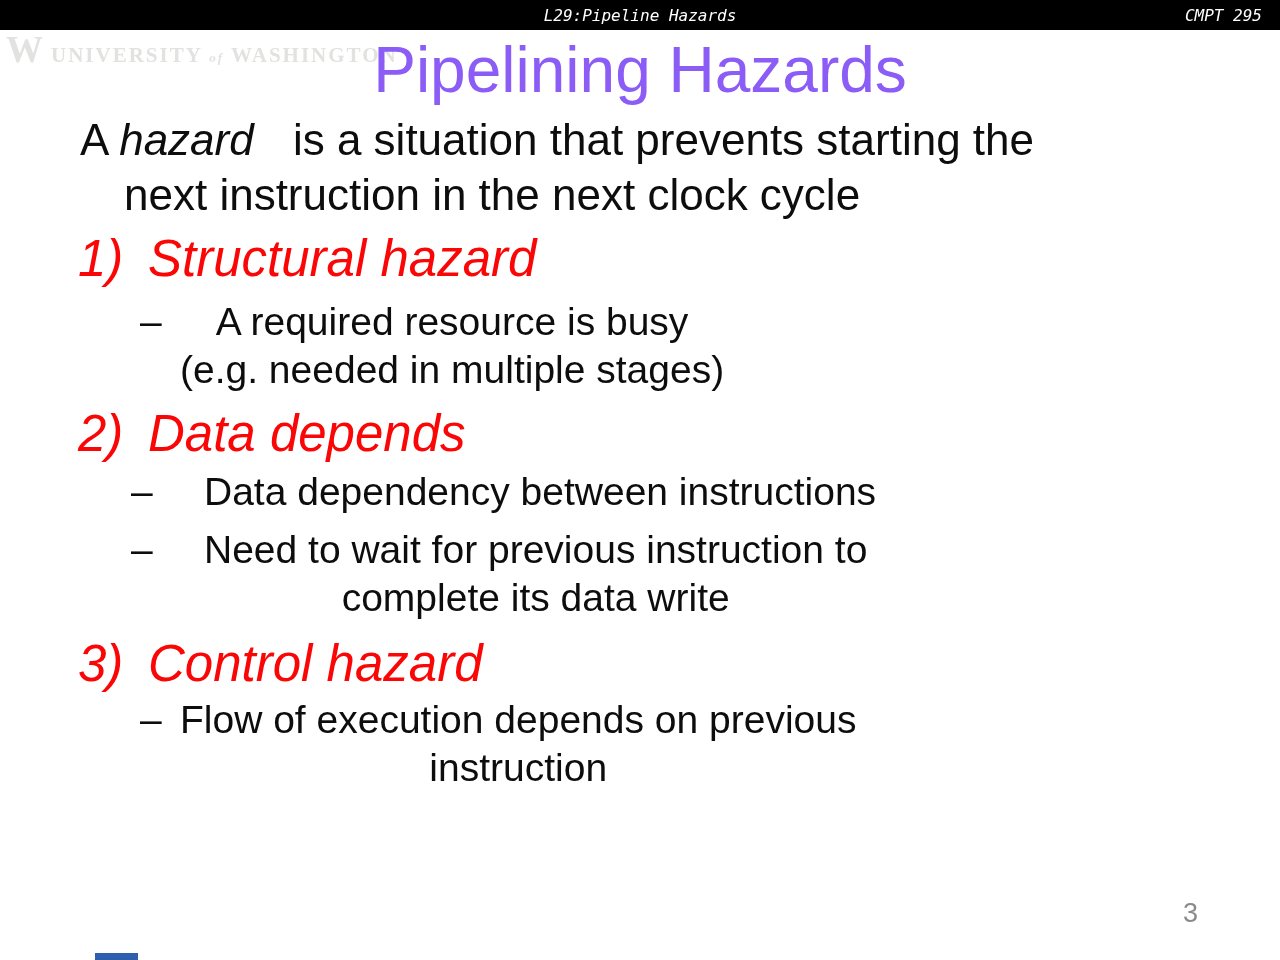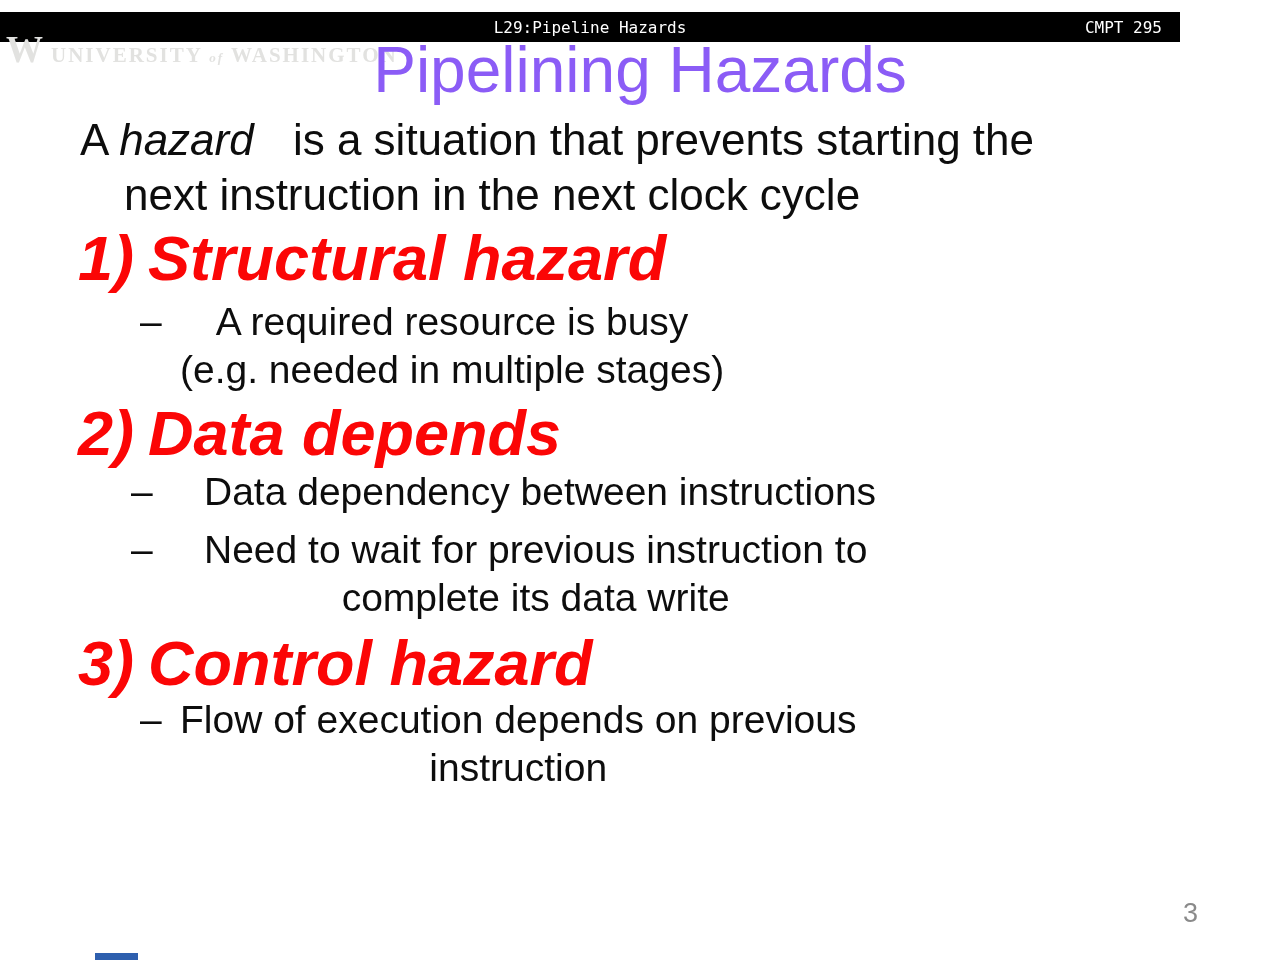--- a/index.html
+++ b/index.html
@@ -5,23 +5,23 @@
   html,body { margin:0; padding:0; }
   body {
     width:1280px; height:960px; background:#ffffff;
     font-family:"Liberation Sans", sans-serif;
     -webkit-font-smoothing:antialiased;
   }
   .slide { position:relative; width:1280px; height:960px; overflow:hidden; background:#ffffff; }
 
   
   .topbar {
-    position:absolute; top:12px; left:0; width:1180px; height:30px;
+    position:absolute; top:0; left:0; width:1280px; height:30px;
     background:#000000; color:#ffffff;
-    font-family:"DejaVu Sans Mono", monospace; font-size:16px;
+    font-family:"DejaVu Sans Mono", monospace; font-size:16px;font-style:italic;
   }
   .topbar-center { position:absolute; left:50%; top:50%; transform:translate(-50%,-50%); white-space:nowrap; }
   .topbar-right  { position:absolute; right:18px; top:50%; transform:translateY(-50%); white-space:nowrap; }
 
   
   .watermark {
     position:absolute; top:31px; left:6px; color:#e2e2e0;
     font-family:"Liberation Serif", serif; font-weight:bold;
     white-space:nowrap; display:flex; align-items:baseline; gap:10px;
     user-select:none;
@@ -42,21 +42,21 @@
     position:absolute; left:80px; top:112px; width:1160px;
     color:#0d0d0d; font-size:44px; line-height:55px;
     padding-left:44px; text-indent:-44px;
   }
   .intro em { font-style:italic; }
   .pre { white-space:pre-line;margin-left:27px; }
 
   
   .item {
     position:absolute; left:78px; color:#fb0606; font-style:italic;
-    font-size:63px; line-height:55px; white-space:nowrap;font-weight:bold;
+    font-size:51px; line-height:55px; white-space:nowrap;
   }
   .item-num { display:inline-block; width:70px; font-style:italic; }
 
   
   .bullet {
     position:absolute; display:flex; align-items:flex-start;
     color:#0d0d0d; font-size:39px; line-height:48px;
   }
   .bullet .dash { flex:0 0 auto; }
   .b-narrow .dash { width:40px; }

